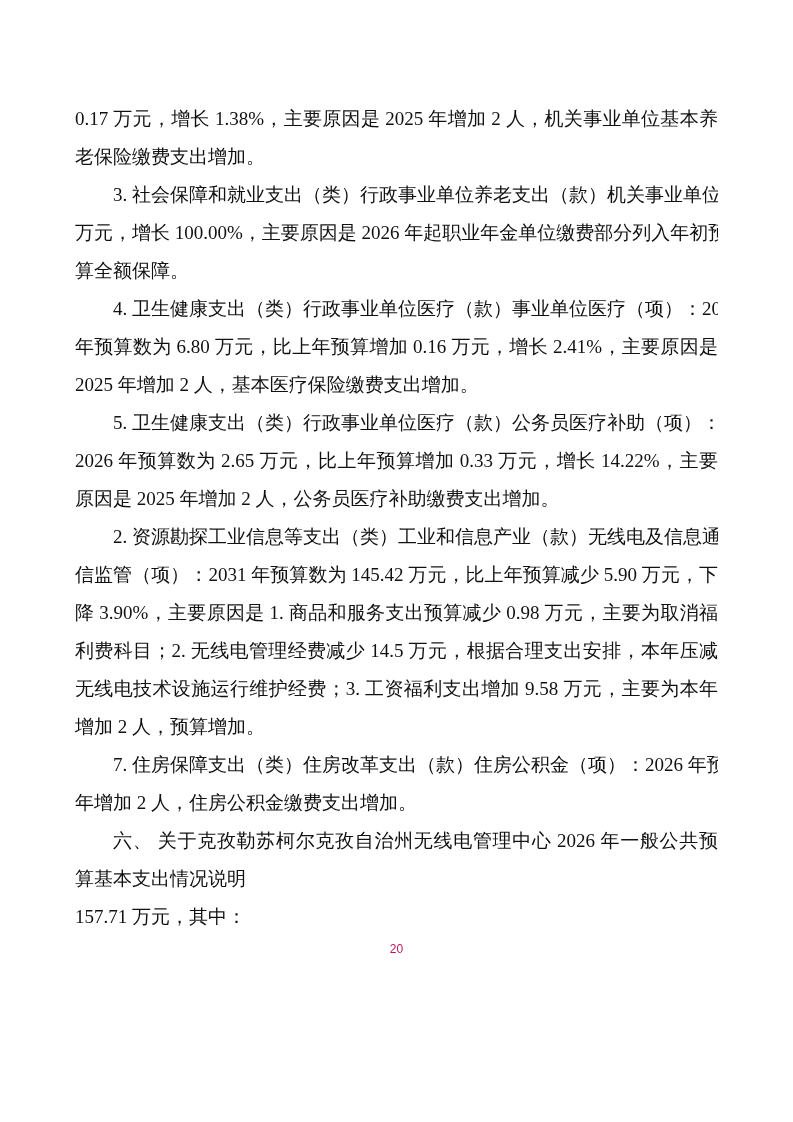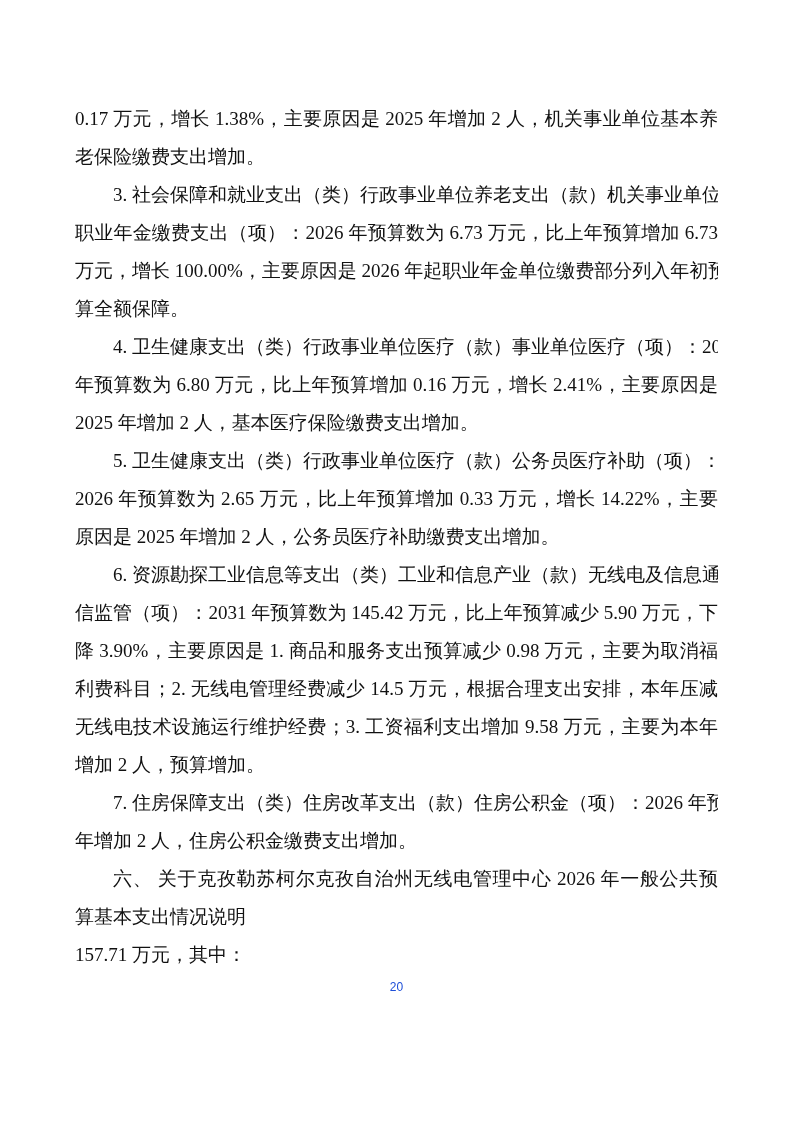--- a/index.html
+++ b/index.html
@@ -41,40 +41,39 @@
   }
   .line.bold {
     font-weight: normal;
   }
   .page-number {
     margin-top: 5px;
     text-align: center;
     font-size: 12px;
     line-height: 16px;
     font-family: "Liberation Sans", "DejaVu Sans", sans-serif;
-    color: #1d4ed8;
+    color: #be185d;
   }
 </style>
 </head>
 <body>
 
 <div class="page">
   <div class="line">0.17 万元，增长 1.38%，主要原因是 2025 年增加 2 人，机关事业单位基本养</div>
   <div class="line para-end">老保险缴费支出增加。</div>
   <div class="line indent">3. 社会保障和就业支出（类）行政事业单位养老支出（款）机关事业单位</div>
-  <div class="line">职业年金缴费支出（项）：2026 年预算数为 6.73 万元，比上年预算增加 6.73</div>
   <div class="line">万元，增长 100.00%，主要原因是 2026 年起职业年金单位缴费部分列入年初预</div>
   <div class="line para-end">算全额保障。</div>
   <div class="line indent">4. 卫生健康支出（类）行政事业单位医疗（款）事业单位医疗（项）：2026</div>
   <div class="line">年预算数为 6.80 万元，比上年预算增加 0.16 万元，增长 2.41%，主要原因是</div>
   <div class="line para-end">2025 年增加 2 人，基本医疗保险缴费支出增加。</div>
   <div class="line indent">5. 卫生健康支出（类）行政事业单位医疗（款）公务员医疗补助（项）：</div>
   <div class="line">2026 年预算数为 2.65 万元，比上年预算增加 0.33 万元，增长 14.22%，主要</div>
   <div class="line para-end">原因是 2025 年增加 2 人，公务员医疗补助缴费支出增加。</div>
-  <div class="line indent">6. 资源勘探工业信息等支出（类）工业和信息产业（款）无线电及信息通</div>
+  <div class="line indent">2. 资源勘探工业信息等支出（类）工业和信息产业（款）无线电及信息通</div>
   <div class="line">信监管（项）：2031 年预算数为 145.42 万元，比上年预算减少 5.90 万元，下</div>
   <div class="line">降 3.90%，主要原因是 1. 商品和服务支出预算减少 0.98 万元，主要为取消福</div>
   <div class="line">利费科目；2. 无线电管理经费减少 14.5 万元，根据合理支出安排，本年压减</div>
   <div class="line">无线电技术设施运行维护经费；3. 工资福利支出增加 9.58 万元，主要为本年</div>
   <div class="line para-end">增加 2 人，预算增加。</div>
   <div class="line indent">7. 住房保障支出（类）住房改革支出（款）住房公积金（项）：2026 年预</div>
   <div class="line para-end">年增加 2 人，住房公积金缴费支出增加。</div>
   <div class="line indent bold">六、 关于克孜勒苏柯尔克孜自治州无线电管理中心 2026 年一般公共预</div>
   <div class="line para-end bold">算基本支出情况说明</div>
   <div class="line para-end">157.71 万元，其中：</div>

